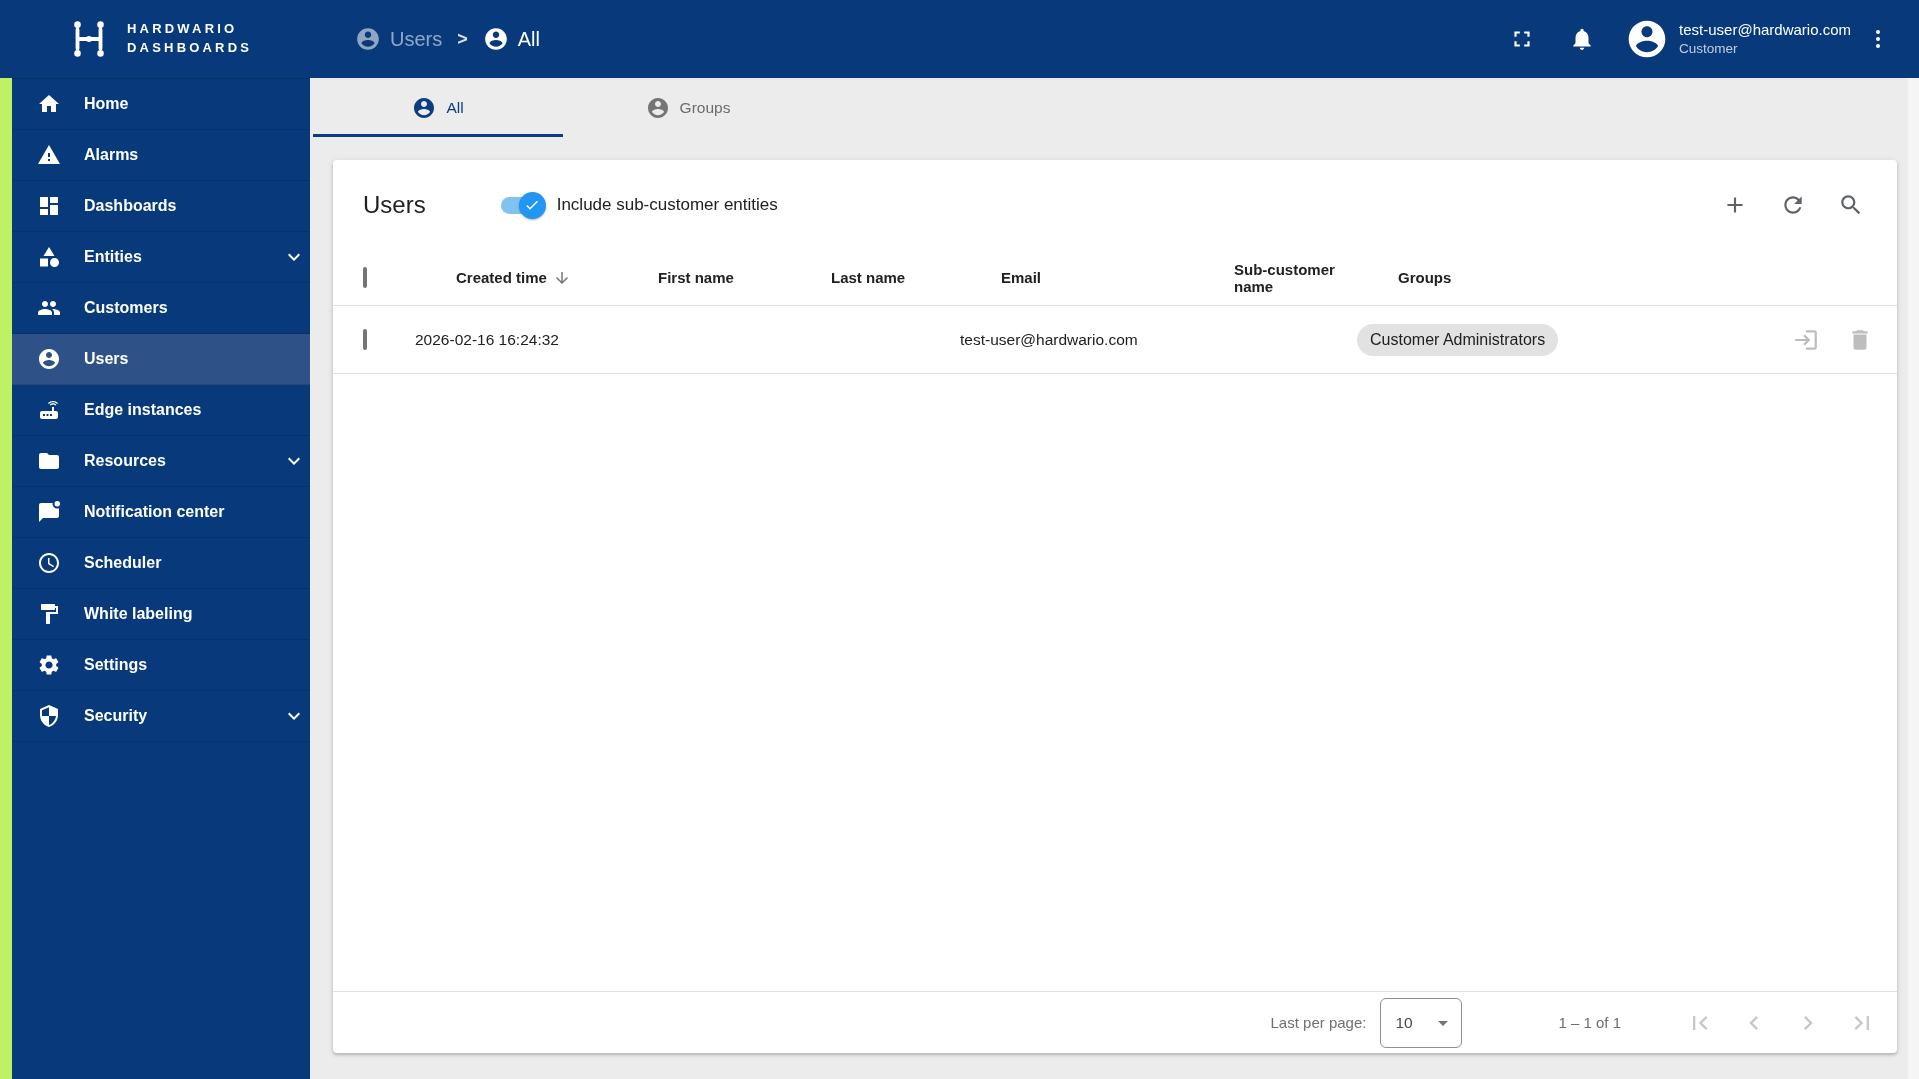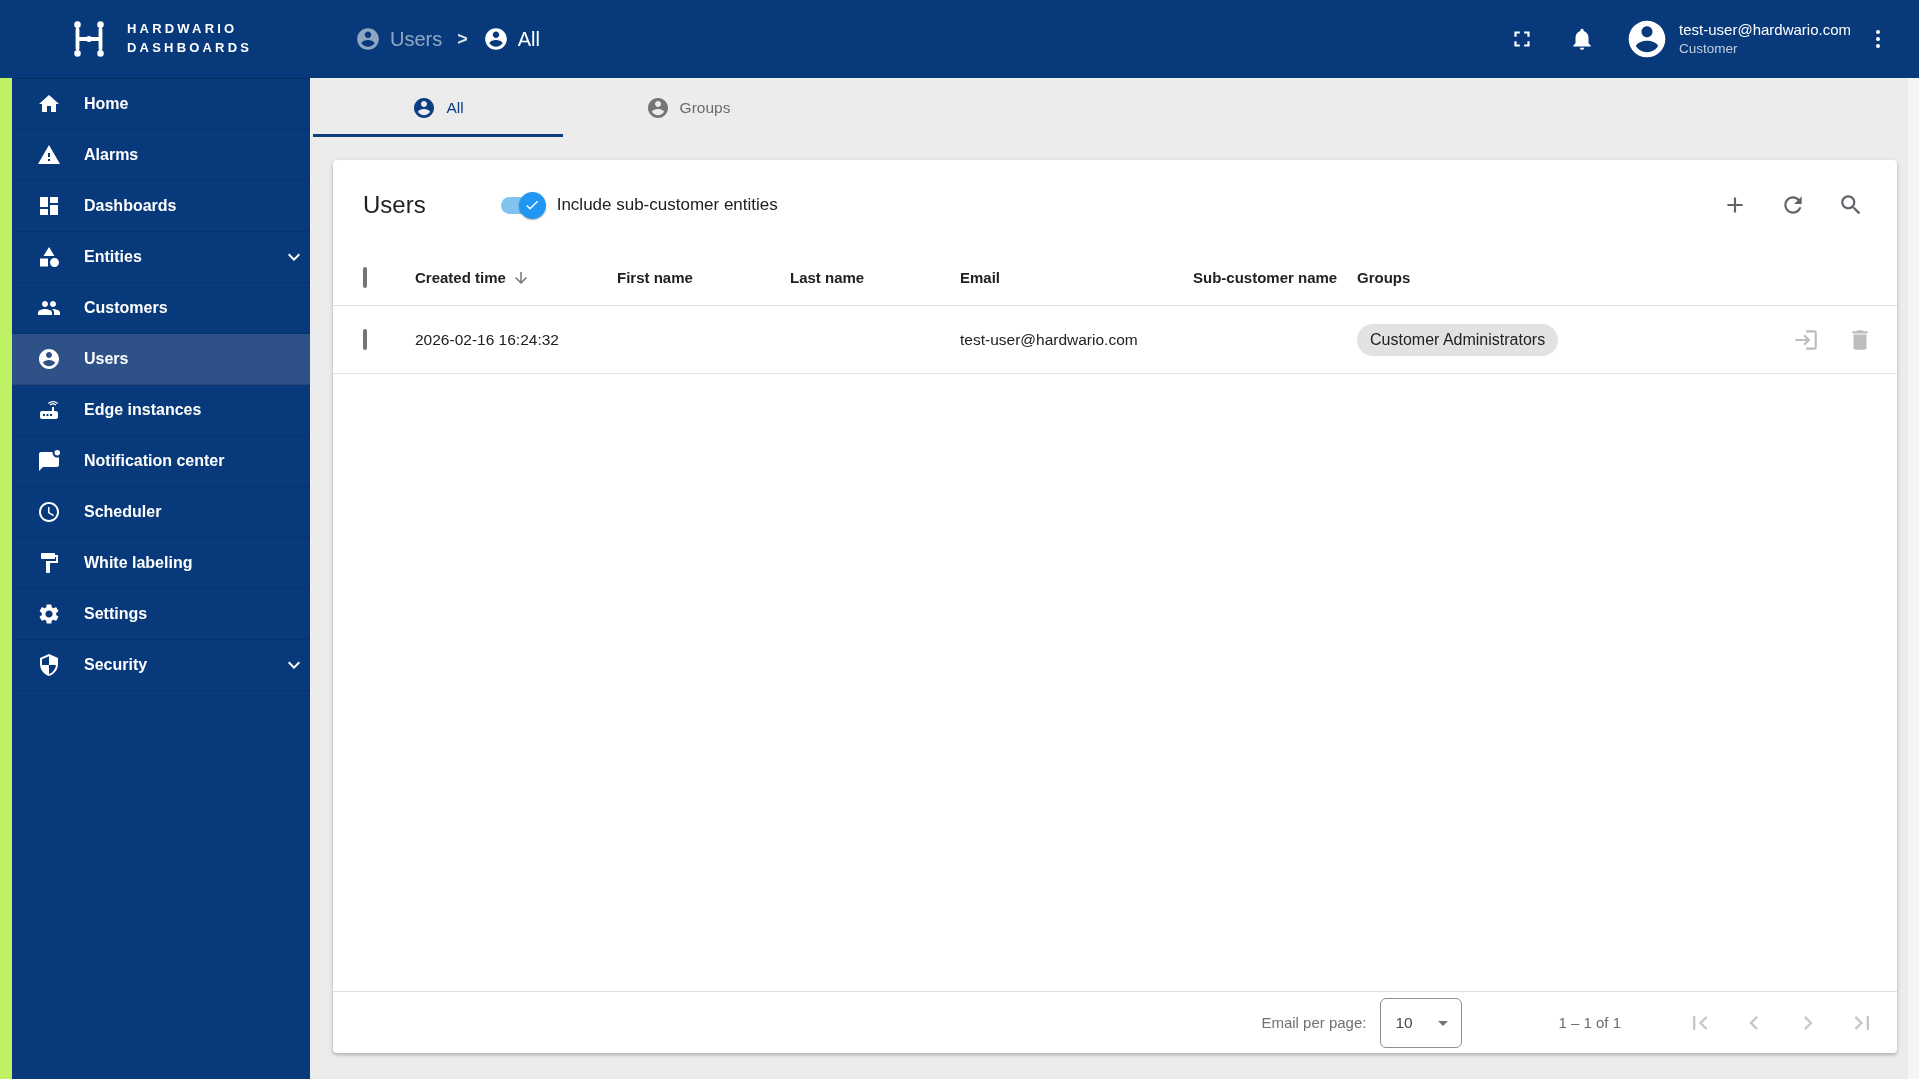--- a/index.html
+++ b/index.html
@@ -71,21 +71,21 @@
   .toggle-thumb svg { width:16px; height:16px; fill:#fff; }
   .toggle-label { margin-left:14px; font-size:17px; color:#212121; }
 
   .card-actions { margin-left:auto; display:flex; align-items:center; gap:14px; }
   .icon-btn { width:44px; height:44px; display:flex; align-items:center; justify-content:center; cursor:pointer; }
   .icon-btn svg { width:26px; height:26px; fill:#5F6368; }
 
   .tgrid { display:grid; grid-template-columns:52px 202px 173px 170px 233px 164px 1fr 104px;
            align-items:center; padding:0 24px 0 30px; }
   .thead { height:56px; flex:none; border-bottom:1px solid #E0E0E0; font-size:15px; font-weight:700; color:#212121; }
-  .th { display:flex; align-items:center; gap:6px; }
+  .th { display:flex; align-items:center; gap:6px;margin-left:41px; }
   .th svg { width:18px; height:18px; fill:#757575; }
   .checkbox { width:20px; height:20px; border:2px solid #757575; border-radius:2px; cursor:pointer; }
 
   .trow { height:68px; flex:none; border-bottom:1px solid #E0E0E0; font-size:15.5px; color:#212121; }
   .chip { display:inline-flex; align-items:center; height:32px; padding:0 13px; background:#E2E2E2;
           border-radius:16px; font-size:16px; color:#212121; white-space:nowrap; }
   .row-actions { display:flex; justify-content:flex-end; gap:28px; }
   .row-actions .icon-btn { width:26px; height:26px; }
   .row-actions svg { width:26px; height:26px; fill:#BDBDBD; }
 
@@ -226,20 +226,33 @@
         </span>
       <span class="nav-label">Users</span>
     </div>
     <div class="nav-item">
       <span class="nav-ic">
           <svg viewBox="0 0 24 24">
             <path d="M20.2 5.9l.8-.8C19.6 3.7 17.8 3 16 3s-3.6.7-5 2.1l.8.8C13 4.8 14.5 4.2 16 4.2s3 .6 4.2 1.7zm-.9.8c-.9-.9-2.1-1.4-3.3-1.4s-2.4.5-3.3 1.4l.8.8c.7-.7 1.6-1 2.5-1s1.8.3 2.5 1l.8-.8zM19 13h-2V9h-2v4H5c-1.1 0-2 .9-2 2v4c0 1.1.9 2 2 2h14c1.1 0 2-.9 2-2v-4c0-1.1-.9-2-2-2zM8 18H6v-2h2v2zm3.5 0h-2v-2h2v2zm3.5 0h-2v-2h2v2z"></path>
           </svg>
         </span>
       <span class="nav-label">Edge instances</span>
+    </div>
+    <div class="nav-item">
+      <span class="nav-ic">
+          <svg viewBox="0 0 24 24">
+            <path d="M10 4H4c-1.1 0-1.99.9-1.99 2L2 18c0 1.1.9 2 2 2h16c1.1 0 2-.9 2-2V8c0-1.1-.9-2-2-2h-8l-2-2z"></path>
+          </svg>
+        </span>
+      <span class="nav-label">Resources</span>
+      <span class="nav-chevron">
+          <svg viewBox="0 0 24 24">
+            <path d="M16.59 8.59L12 13.17 7.41 8.59 6 10l6 6 6-6z"></path>
+          </svg>
+        </span>
     </div>
     <div class="nav-item">
       <span class="nav-ic">
           <svg viewBox="0 0 24 24">
             <path d="M2 4v18l4-4h14c1.1 0 2-.9 2-2V8.2c-.55.2-1.14.3-1.75.3-2.62 0-4.75-2.13-4.75-4.75 0-.25.02-.5.06-.75H4c-1.1 0-2 .9-2 2z"></path>
             <circle cx="20.25" cy="3.75" r="2.75"></circle>
           </svg>
         </span>
       <span class="nav-label">Notification center</span>
     </div>
@@ -377,21 +390,21 @@
             <svg viewBox="0 0 24 24">
                 <path d="M6 19c0 1.1.9 2 2 2h8c1.1 0 2-.9 2-2V7H6v12zM19 4h-3.5l-1-1h-5l-1 1H5v2h14V4z"></path>
               </svg>
           </span>
         </div>
       </div>
 
       <div class="tbody-fill"></div>
 
       <div class="paginator">
-        <span>Email per page:</span>
+        <span>Last per page:</span>
         <span class="pp-select">
           <span class="pp-value">10</span>
           <svg viewBox="0 0 24 24">
               <path d="M7 10l5 5 5-5z"></path>
             </svg>
         </span>
         <span class="pp-range">1 – 1 of 1</span>
         <span class="pg-btn">
           <svg viewBox="0 0 24 24">
               <path d="M18.41 16.59L13.82 12l4.59-4.59L17 6l-6 6 6 6zM6 6h2v12H6z"></path>

